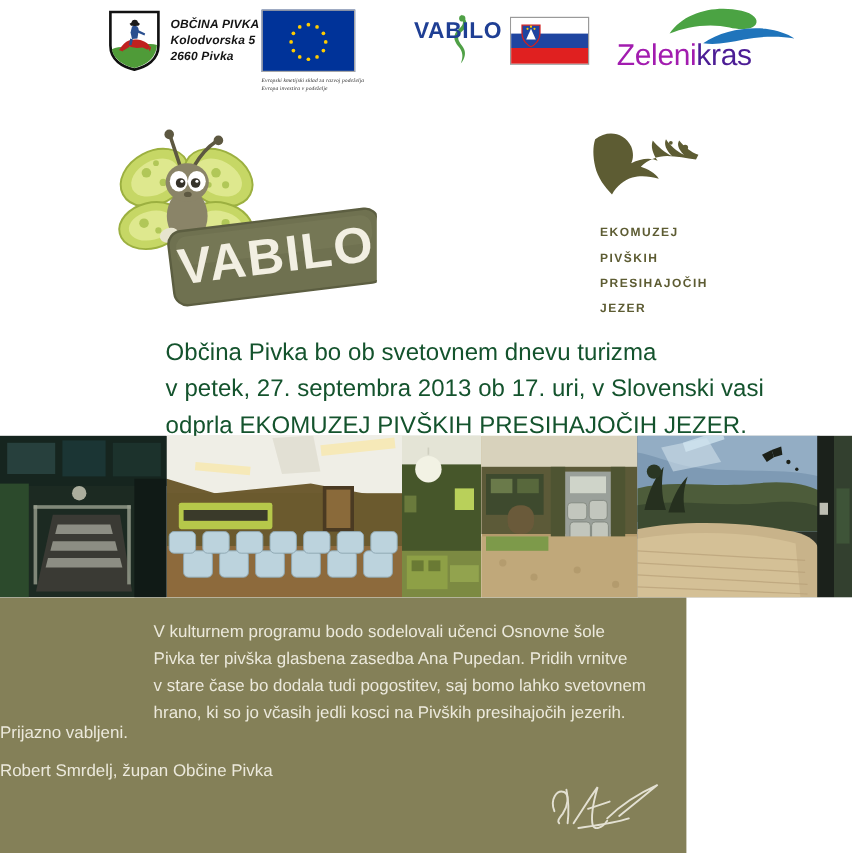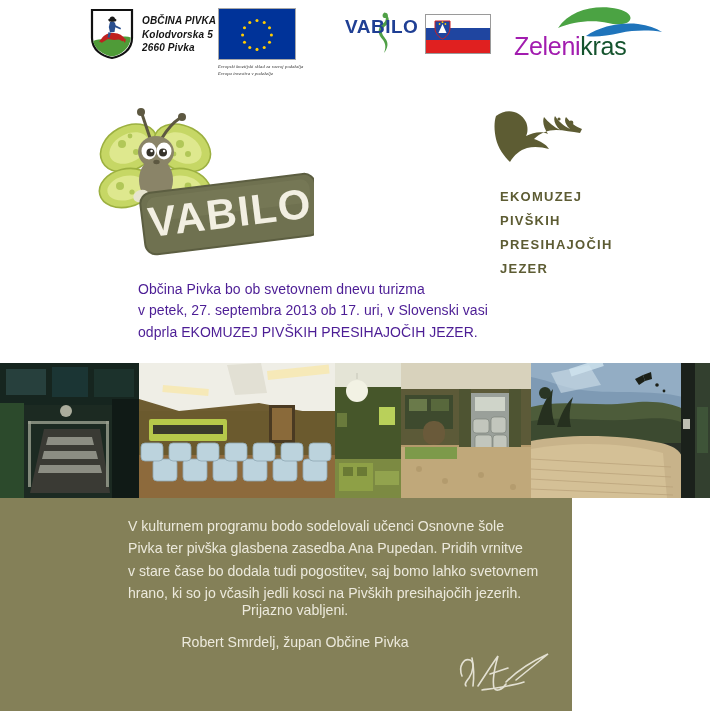--- a/index.html
+++ b/index.html
@@ -30,53 +30,53 @@
   .logo-si{position:absolute;left:425px;top:14px;}
   .siflag{width:66px;height:40px;border:1px solid #9a9a9a;box-sizing:border-box;position:relative;background:#fff;}
   .si-band-w{position:absolute;left:0;top:0;width:100%;height:33.33%;background:#ffffff;}
   .si-band-b{position:absolute;left:0;top:33.33%;width:100%;height:33.33%;background:#1f45a0;}
   .si-band-r{position:absolute;left:0;top:66.66%;width:100%;height:33.34%;background:#e02020;}
   .si-crest{position:absolute;left:8px;top:4px;width:17px;height:21px;}
 
   .logo-zk{position:absolute;left:512px;top:6px;width:150px;height:58px;}
   .zk-word{position:absolute;left:2px;top:26px;font-size:25px;letter-spacing:-.3px;font-family:"Liberation Sans",sans-serif;}
   .zk-green{color:#a21caf;}
-  .zk-blue{color:#14532d;}
+  .zk-blue{color:#4c1d95;}
   .zk-swoosh{position:absolute;left:40px;top:-2px;width:112px;height:36px;}
 
   
   .vabilo{position:absolute;left:84px;top:100px;width:230px;height:160px;}
   .vabilo svg{display:block;}
 
   
   .ekomuzej{position:absolute;left:498px;top:108px;width:170px;height:150px;}
   .eko-butterfly{position:absolute;left:-4px;top:0;width:92px;height:76px;}
   .eko-lines{position:absolute;left:2px;top:82px;}
-  .eko-lines div{font-size:13px;letter-spacing:1.25px;color:#5d5c33;font-weight:bold;line-height:1;margin-bottom:11px;}
-
-  
-  .invite{position:absolute;left:138px;top:279px;width:470px;color:#4c1d95;font-size:14px;line-height:1.52;letter-spacing:.05px;}
+  .eko-lines div{font-size:10px;letter-spacing:1.25px;color:#5d5c33;font-weight:bold;line-height:1;margin-bottom:11px;}
+
+  
+  .invite{position:absolute;left:138px;top:279px;width:470px;color:#14532d;font-size:20px;line-height:1.52;letter-spacing:.05px;}
   .invite div{white-space:nowrap;}
 
   
   .strip{position:absolute;left:0;top:363px;width:710px;height:135px;display:flex;}
   .ph{position:relative;overflow:hidden;height:135px;}
   .ph.p1{width:139px;}
   .ph.p2{width:196px;}
   .ph.p3{width:66px;}
   .ph.p4{width:130px;}
   .ph.p5{width:179px;}
   .ph svg{display:block;width:100%;height:100%;}
 
   
   .green{position:absolute;left:0;top:498px;width:572px;height:213px;background:#848058;}
   .body-text{position:absolute;left:128px;top:17px;width:460px;color:#ece9dc;font-size:14.1px;line-height:1.58;text-align:justify;}
   .body-text div{margin:0;}
   .body-text div:last-child{text-align:left;}
-  .closing{position:absolute;left:0;top:102px;width:710px;text-align:center;color:#ece9dc;font-size:14.1px;line-height:1.55;}
+  .closing{position:absolute;left:0;top:102px;width:710px;color:#ece9dc;font-size:14.1px;line-height:1.55;}
   .closing .c1{padding-right:120px;}
   .closing .c2{padding-right:120px;margin-top:10px;}
   .sig{position:absolute;left:452px;top:148px;width:120px;height:48px;}
 </style>
 </head>
 <body>
 
 <div class="page">
 
   <div class="logobar">

